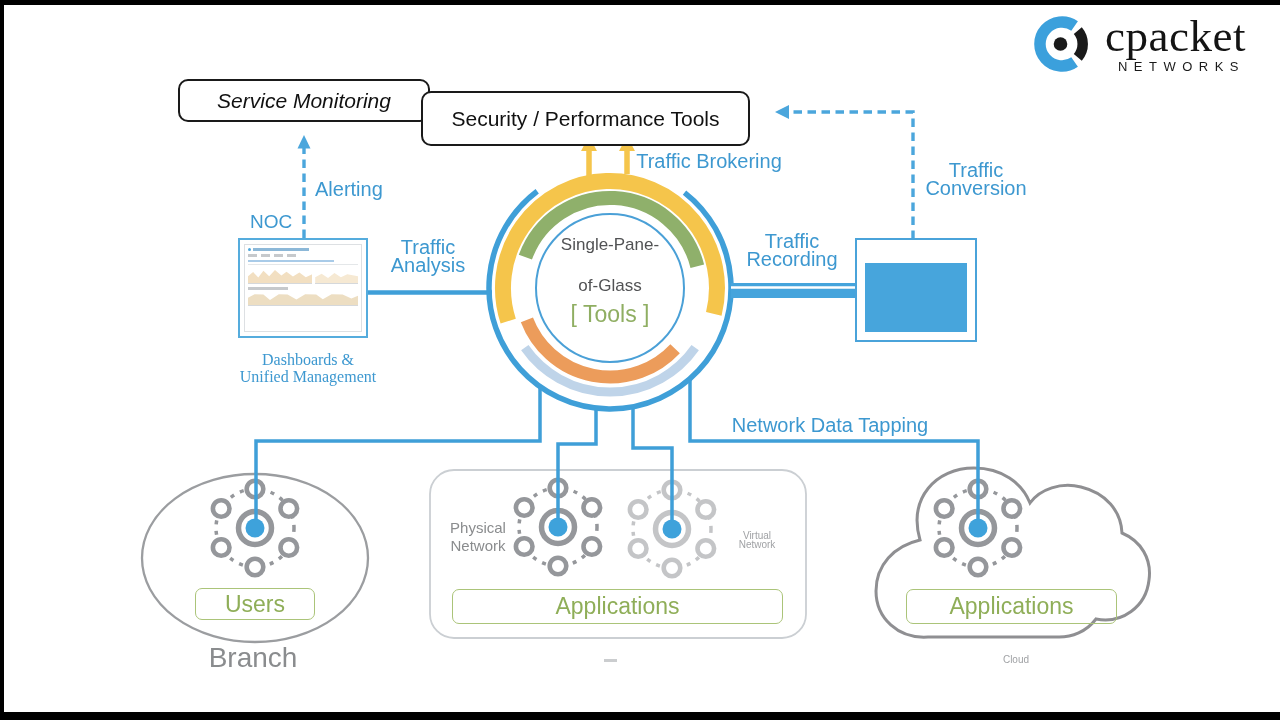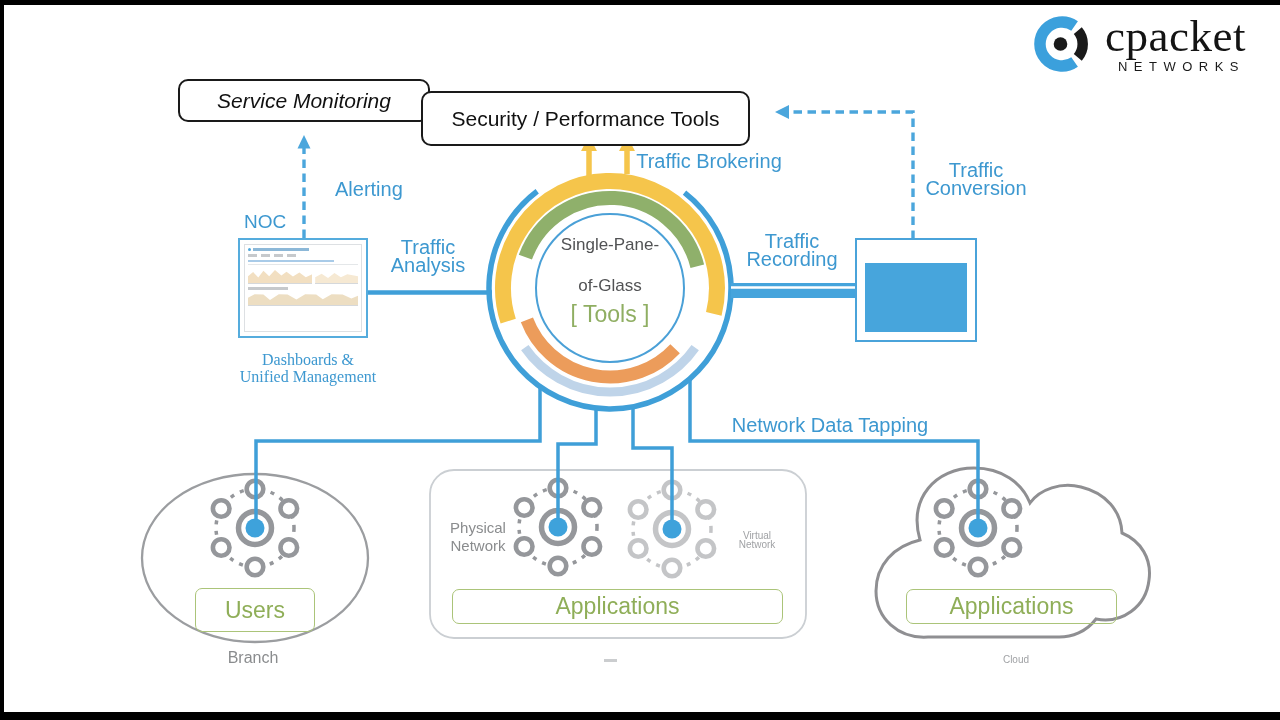--- a/index.html
+++ b/index.html
@@ -161,22 +161,22 @@
 <div class="top-box" style="left:421px;top:91px;width:329px;height:55px;">
   <span>Security / Performance Tools</span>
 </div>
 
 <div class="hub-text">
   <div class="hub-small">Single-Pane-</div>
   <div class="hub-small">of-Glass</div>
   <div class="hub-sub">[ Tools ]</div>
 </div>
 
-<div class="lbl" style="left:315px;top:180px;margin-left:20px;">Alerting</div>
-<div class="lbl" style="left:244px;top:213px;font-size:19px;">NOC</div>
+<div class="lbl" style="left:315px;top:180px;">Alerting</div>
+<div class="lbl" style="left:250px;top:213px;font-size:19px;">NOC</div>
 <div class="lbl ctr two-line" style="left:428px;top:239px;">
   <div>Traffic</div>
   <div>Analysis</div>
 </div>
 <div class="lbl ctr" style="left:709px;top:152px;">Traffic Brokering</div>
 <div class="lbl ctr two-line" style="left:976px;top:162px;">
   <div>Traffic</div>
   <div>Conversion</div>
 </div>
 <div class="lbl ctr two-line" style="left:792px;top:233px;">
@@ -214,24 +214,24 @@
       </div>
     </div>
     <div class="b-lbl"></div>
     <div class="panel">
       <div class="tan3"></div>
         <div class="p-axis"></div>
     </div>
   </div>
 </div>
 
-<div class="badge" style="left:195px;top:588px;width:120px;height:44px;">
+<div class="badge" style="left:195px;top:588px;width:120px;height:32px;">
   <span>Users</span>
 </div>
-<div class="lbl ctr gray-cap" style="left:253px;top:649px;font-size:16px;text-align:right;">Branch</div>
+<div class="lbl ctr gray-cap" style="left:253px;top:649px;font-size:28px;text-align:right;">Branch</div>
 
 <div class="lbl ctr gray-cap" style="left:478px;top:519px;font-size:15px;line-height:18px;">
   <div>Physical</div>
   <div>Network</div>
 </div>
 <div class="lbl ctr tiny-cap" style="left:757px;top:532px;">
   <div>Virtual</div>
   <div>Network</div>
 </div>
 <div class="badge" style="left:452px;top:589px;width:331px;height:35px;">

